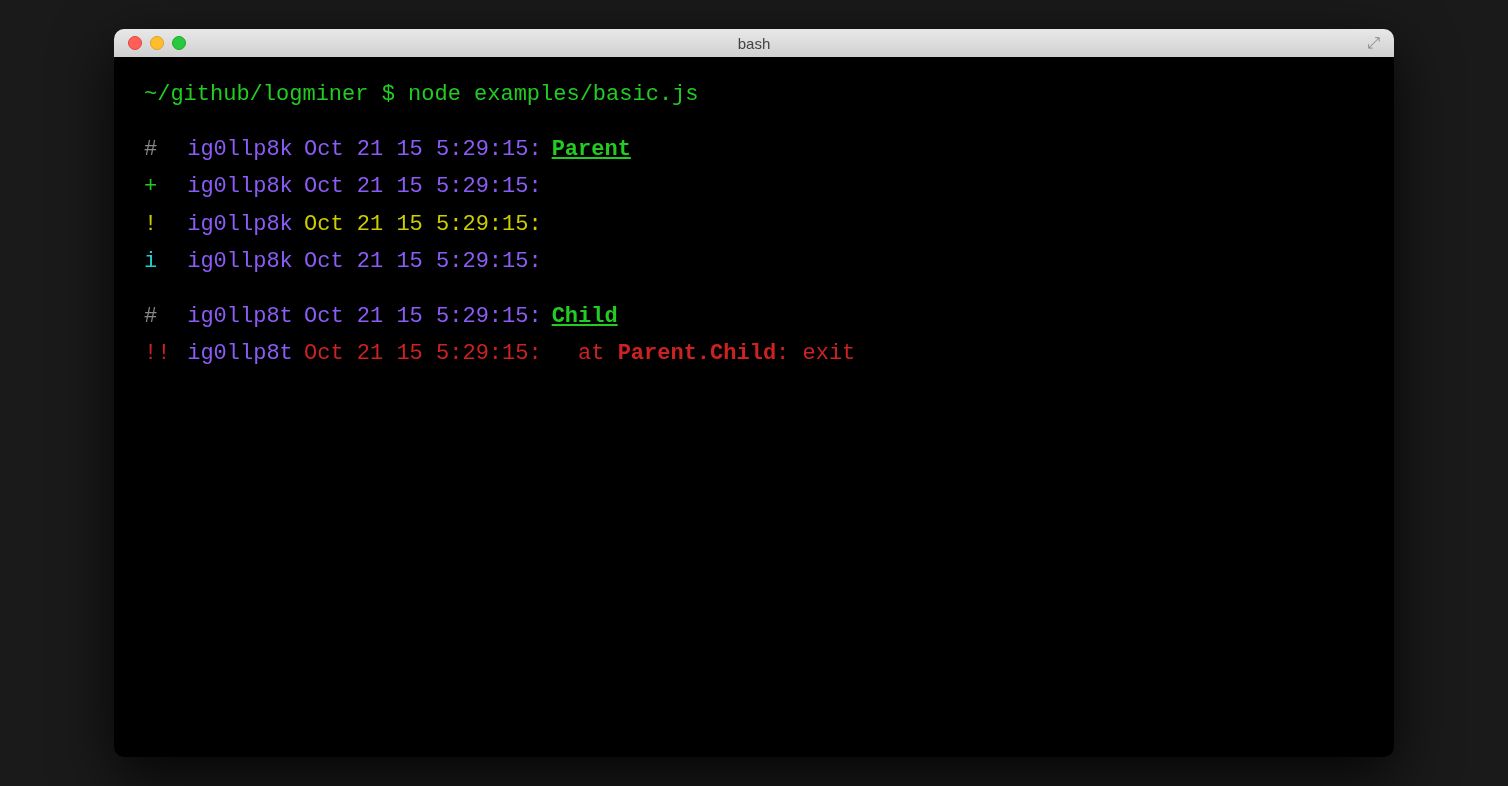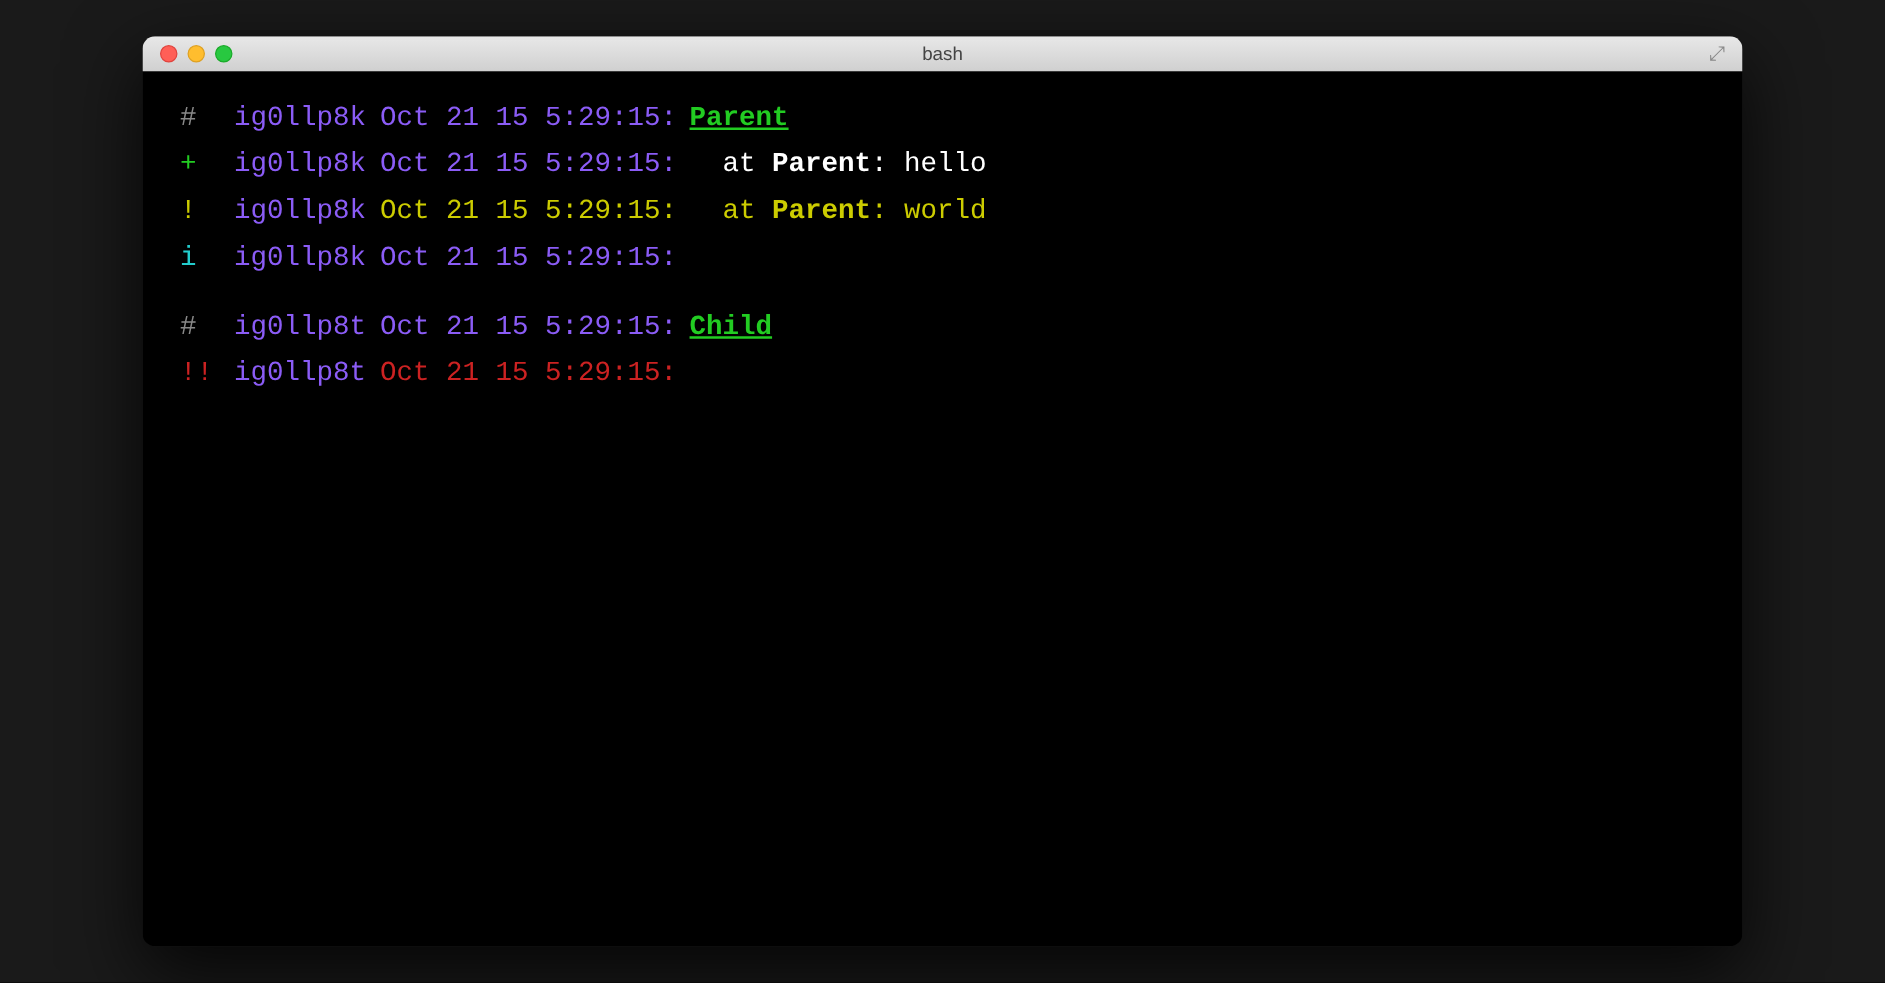--- a/index.html
+++ b/index.html
@@ -159,42 +159,41 @@
       <div class="btn-close"></div>
       <div class="btn-minimize"></div>
       <div class="btn-maximize"></div>
     </div>
     <span class="window-title">bash</span>
     <span class="fullscreen-btn">⤢</span>
   </div>
 
   <div class="terminal-body">
 
+    <div class="cmd-line">~/github/logminer $ node examples/basic.js</div>
 
     <div class="log-block">
 
       <div class="log-line">
         <span class="prefix prefix-hash">#</span>
         <span class="id-col ts-gray">&nbsp;ig0llp8k</span>
         <span class="timestamp ts-gray">Oct 21 15 5:29:15:</span>
         <span class="label-col label-green">Parent</span>
       </div>
 
       <div class="log-line">
         <span class="prefix prefix-plus">+</span>
         <span class="id-col ts-gray">&nbsp;ig0llp8k</span>
         <span class="timestamp ts-gray">Oct 21 15 5:29:15:</span>
-        <span class="msg-area msg-white">&nbsp; at <strong>Parent</strong>: hello</span>
       </div>
 
       <div class="log-line">
         <span class="prefix prefix-excl">!</span>
         <span class="id-col ts-gray">&nbsp;ig0llp8k</span>
         <span class="timestamp ts-yellow">Oct 21 15 5:29:15:</span>
-        <span class="msg-area msg-yellow">&nbsp; at <strong>Parent</strong>: world</span>
       </div>
 
       <div class="log-line">
         <span class="prefix prefix-i">i</span>
         <span class="id-col ts-gray">&nbsp;ig0llp8k</span>
         <span class="timestamp ts-gray">Oct 21 15 5:29:15:</span>
       </div>
 
     </div>
 
@@ -204,19 +203,20 @@
         <span class="prefix prefix-hash">#</span>
         <span class="id-col ts-gray">&nbsp;ig0llp8t</span>
         <span class="timestamp ts-gray">Oct 21 15 5:29:15:</span>
         <span class="label-col label-green">Child</span>
       </div>
 
       <div class="log-line">
         <span class="prefix prefix-dblexcl">!!</span>
         <span class="id-col ts-gray">&nbsp;ig0llp8t</span>
         <span class="timestamp ts-red">Oct 21 15 5:29:15:</span>
+        <span class="msg-area msg-red">&nbsp; at <strong>Parent.Child</strong>: exit</span>
       </div>
 
     </div>
 
 
   </div>
 </div>
 
 </body></html>

